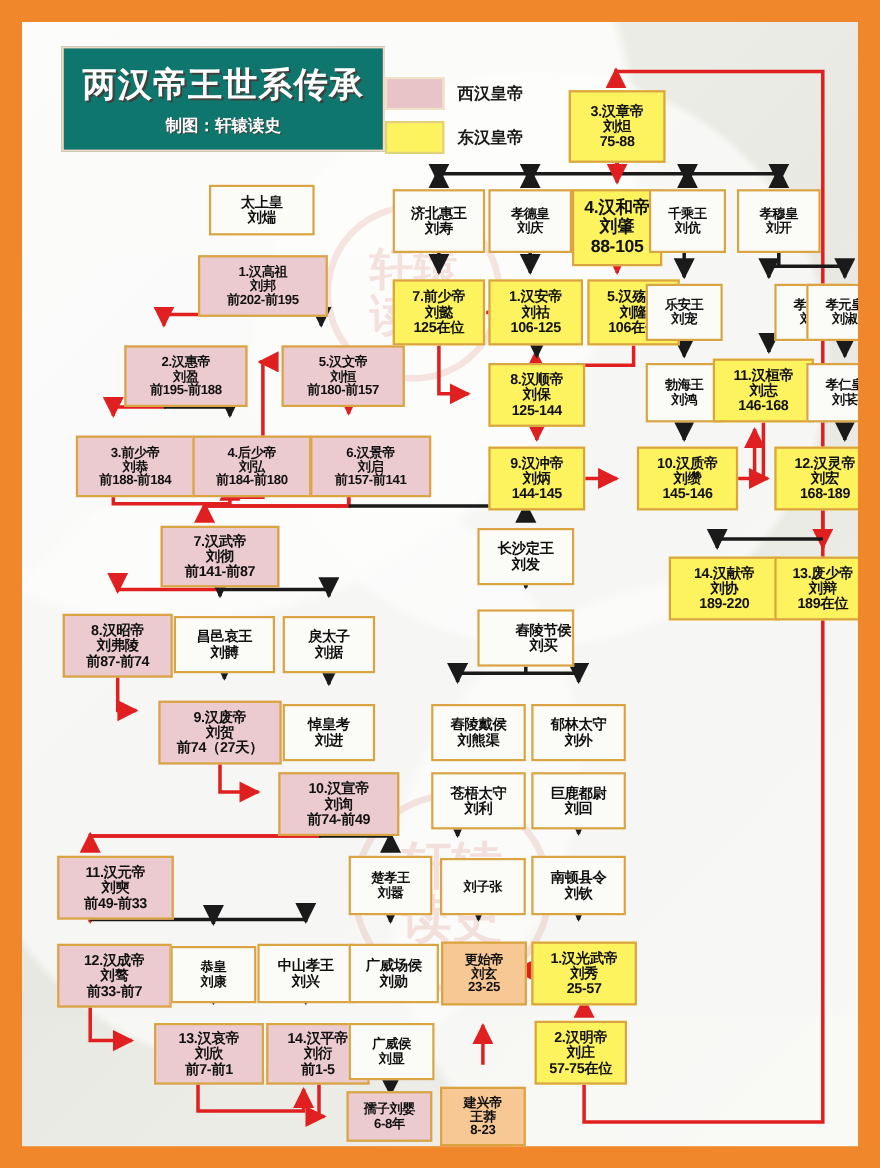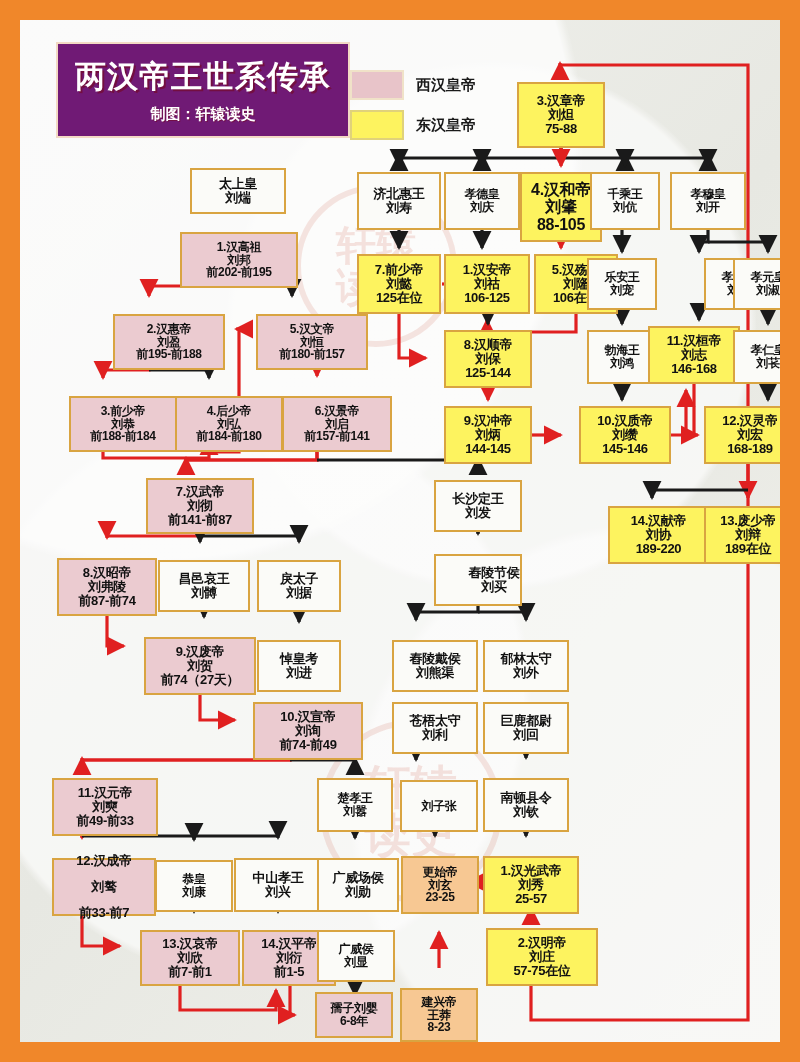--- a/index.html
+++ b/index.html
@@ -50,21 +50,21 @@
   }
   .node .l{display:block;white-space:nowrap;}
   .node.west{background:#ebcbd0;border-color:#d9a441;}
   .node.east{background:#fdf35f;border-color:#d9a441;}
   .node.plain{background:#fbfbf8;}
   .node.orange{background:#f7c893;border-color:#d9a441;}
 
   
   #titlecard{
     position:absolute;left:36px;top:22px;width:290px;height:92px;
-    background:#701a75;border:2px solid #f3d9c4;
+    background:#0f766e;border:2px solid #f3d9c4;
     display:flex;flex-direction:column;align-items:center;justify-content:center;
     z-index:8;
   }
   #titlecard .t1{color:#fff;font-size:31px;font-weight:bold;letter-spacing:1px;
                  text-shadow:2px 2px 0 rgba(120,0,0,.45);}
   #titlecard .t2{color:#fff;font-size:15px;font-weight:bold;margin-top:7px;
                  text-shadow:1px 1px 0 rgba(120,0,0,.4);}
 
   
   .legend-row{position:absolute;display:flex;align-items:center;z-index:8;}
@@ -310,21 +310,21 @@
         <div class="node west" style="left: 233px; top: 682px; width: 110px; height: 58px; font-size: 13px;">
           <span class="l">10.汉宣帝</span>
           <span class="l">刘询</span>
           <span class="l">前74-前49</span>
         </div>
         <div class="node west" style="left: 32px; top: 758px; width: 106px; height: 58px; font-size: 13px;">
           <span class="l">11.汉元帝</span>
           <span class="l">刘奭</span>
           <span class="l">前49-前33</span>
         </div>
-        <div class="node west" style="left: 32px; top: 838px; width: 104px; height: 58px; font-size: 13px; gap: 12px;">
+        <div class="node west" style="left: 32px; top: 838px; width: 104px; height: 58px; font-size: 13px;">
           <span class="l">12.汉成帝</span>
           <span class="l">刘骜</span>
           <span class="l">前33-前7</span>
         </div>
         <div class="node plain" style="left: 135px; top: 840px; width: 78px; height: 52px; font-size: 12px;">
           <span class="l">恭皇</span>
           <span class="l">刘康</span>
         </div>
         <div class="node plain" style="left: 214px; top: 838px; width: 88px; height: 54px; font-size: 13px;">
           <span class="l">中山孝王</span>
@@ -395,21 +395,21 @@
         <div class="node orange" style="left: 380px; top: 968px; width: 78px; height: 54px; font-size: 12px;">
           <span class="l">建兴帝</span>
           <span class="l">王莽</span>
           <span class="l">8-23</span>
         </div>
         <div class="node east" style="left: 463px; top: 836px; width: 96px; height: 58px; font-size: 13px;">
           <span class="l">1.汉光武帝</span>
           <span class="l">刘秀</span>
           <span class="l">25-57</span>
         </div>
-        <div class="node east" style="left: 466px; top: 908px; width: 112px; height: 58px; font-size: 13px;">
+        <div class="node east" style="left: 466px; top: 908px; width: 84px; height: 58px; font-size: 13px;">
           <span class="l">2.汉明帝</span>
           <span class="l">刘庄</span>
           <span class="l">57-75在位</span>
         </div>
         <div class="node east" style="left: 497px; top: 62px; width: 88px; height: 66px; font-size: 13px;">
           <span class="l">3.汉章帝</span>
           <span class="l">刘炟</span>
           <span class="l">75-88</span>
         </div>
         <div class="node plain" style="left: 337px; top: 152px; width: 84px; height: 58px; font-size: 13px;">

